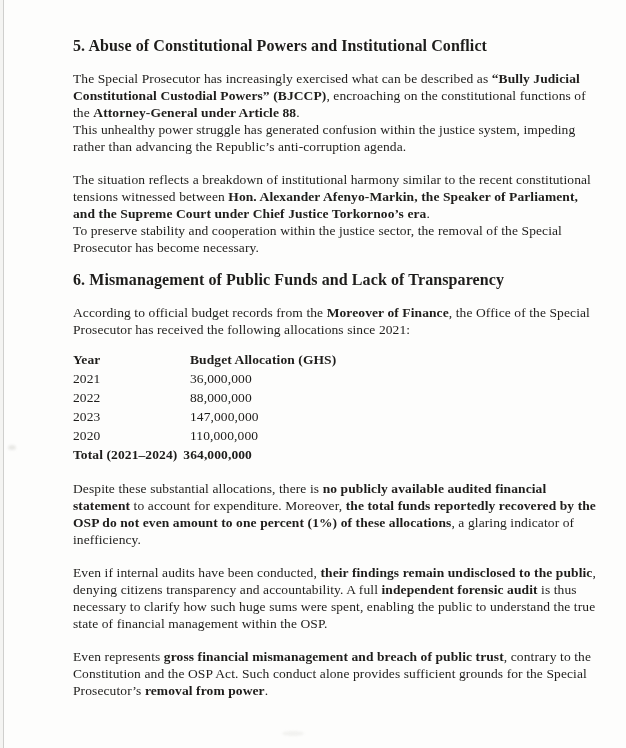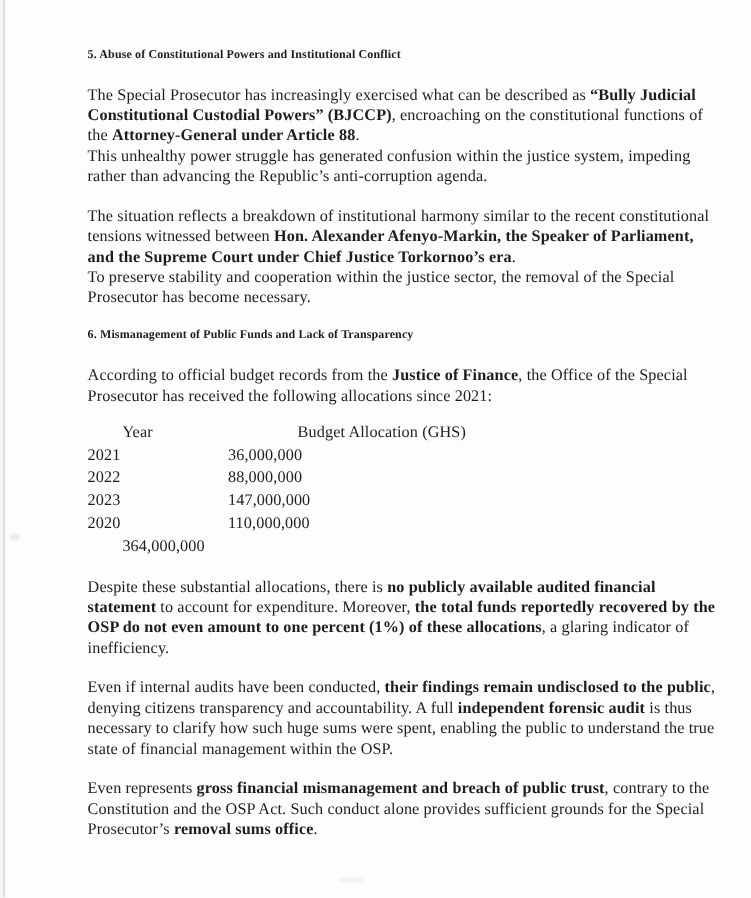--- a/index.html
+++ b/index.html
@@ -38,55 +38,55 @@
   .doc-body{
     position:absolute;
     left:73px;top:37px;
     width:524px;
     color:var(--ink);
     font-size:13.5px;
     line-height:17px;
     letter-spacing:0.1px;
   }
   .doc-heading{
-    font-size:10px;
+    font-size:16px;
     font-weight:700;
     margin:15px 0 0 0;
     line-height:17px;
   }
   .doc-heading:first-child{margin-top:0;}
   .doc-paragraph{
     margin:16px 0 0 0;
   }
   .bold{font-weight:700;}
   .reg{font-weight:400;margin-top:40px;}
   
   .budget-table{
     margin:12px 0 0 0;
     line-height:19px;
   }
   .t-row{display:flex;}
   .t-col1{flex:0 0 auto;min-width:117px;white-space:nowrap;}
   .t-col2{flex:0 0 auto;white-space:nowrap;}
-  .t-bold .t-col1,.t-bold .t-col2{font-weight:400;margin-left:29px;}
+  .t-bold .t-col1,.t-bold .t-col2{font-weight:700;}
   .t-total .t-col1{min-width:0;padding-right:6px;}
 </style>
 </head>
 <body>
 
 <div class="page">
   <div class="scan-edge"></div>
   <div class="smudge smudge-1"></div>
   <div class="smudge smudge-2"></div>
   <main class="doc-body">
       <h2 class="doc-heading">5. Abuse of Constitutional Powers and Institutional Conflict</h2>
       <p class="doc-paragraph"><span class="reg">The Special Prosecutor has increasingly exercised what can be described as </span><span class="bold">“Bully Judicial Constitutional Custodial Powers” (BJCCP)</span><span class="reg">, encroaching on the constitutional functions of the </span><span class="bold">Attorney-General under Article 88</span><span class="reg">.</span><br><span class="reg">This unhealthy power struggle has generated confusion within the justice system, impeding rather than advancing the Republic’s anti-corruption agenda.</span></p>
       <p class="doc-paragraph"><span class="reg">The situation reflects a breakdown of institutional harmony similar to the recent constitutional tensions witnessed between </span><span class="bold">Hon. Alexander Afenyo-Markin, the Speaker of Parliament, and the Supreme Court under Chief Justice Torkornoo’s era</span><span class="reg">.</span><br><span class="reg">To preserve stability and cooperation within the justice sector, the removal of the Special Prosecutor has become necessary.</span></p>
       <h2 class="doc-heading">6. Mismanagement of Public Funds and Lack of Transparency</h2>
-      <p class="doc-paragraph"><span class="reg">According to official budget records from the </span><span class="bold">Justice of Finance</span><span class="reg">, the Office of the Special Prosecutor has received the following allocations since 2021:</span></p>
+      <p class="doc-paragraph"><span class="reg">According to official budget records from the </span><span class="bold">Moreover of Finance</span><span class="reg">, the Office of the Special Prosecutor has received the following allocations since 2021:</span></p>
       <div class="budget-table">
         <div class="t-row t-bold">
           <span class="t-col1">Year</span>
           <span class="t-col2">Budget Allocation (GHS)</span>
         </div>
         <div class="t-row">
           <span class="t-col1">2021</span>
           <span class="t-col2">36,000,000</span>
         </div>
         <div class="t-row">
@@ -95,20 +95,21 @@
         </div>
         <div class="t-row">
           <span class="t-col1">2023</span>
           <span class="t-col2">147,000,000</span>
         </div>
         <div class="t-row">
           <span class="t-col1">2020</span>
           <span class="t-col2">110,000,000</span>
         </div>
         <div class="t-row t-bold t-total">
+          <span class="t-col1">Total (2021–2024)</span>
           <span class="t-col2">364,000,000</span>
         </div>
       </div>
       <p class="doc-paragraph"><span class="reg">Despite these substantial allocations, there is </span><span class="bold">no publicly available audited financial statement</span><span class="reg"> to account for expenditure. Moreover, </span><span class="bold">the total funds reportedly recovered by the OSP do not even amount to one percent (1%) of these allocations</span><span class="reg">, a glaring indicator of inefficiency.</span></p>
       <p class="doc-paragraph"><span class="reg">Even if internal audits have been conducted, </span><span class="bold">their findings remain undisclosed to the public</span><span class="reg">, denying citizens transparency and accountability. A full </span><span class="bold">independent forensic audit</span><span class="reg"> is thus necessary to clarify how such huge sums were spent, enabling the public to understand the true state of financial management within the OSP.</span></p>
-      <p class="doc-paragraph"><span class="reg">Even represents </span><span class="bold">gross financial mismanagement and breach of public trust</span><span class="reg">, contrary to the Constitution and the OSP Act. Such conduct alone provides sufficient grounds for the Special Prosecutor’s </span><span class="bold">removal sums office</span><span class="reg">.</span></p>
+      <p class="doc-paragraph"><span class="reg">Even represents </span><span class="bold">gross financial mismanagement and breach of public trust</span><span class="reg">, contrary to the Constitution and the OSP Act. Such conduct alone provides sufficient grounds for the Special Prosecutor’s </span><span class="bold">removal from power</span><span class="reg">.</span></p>
     </main>
 </div>
 
 </body></html>

